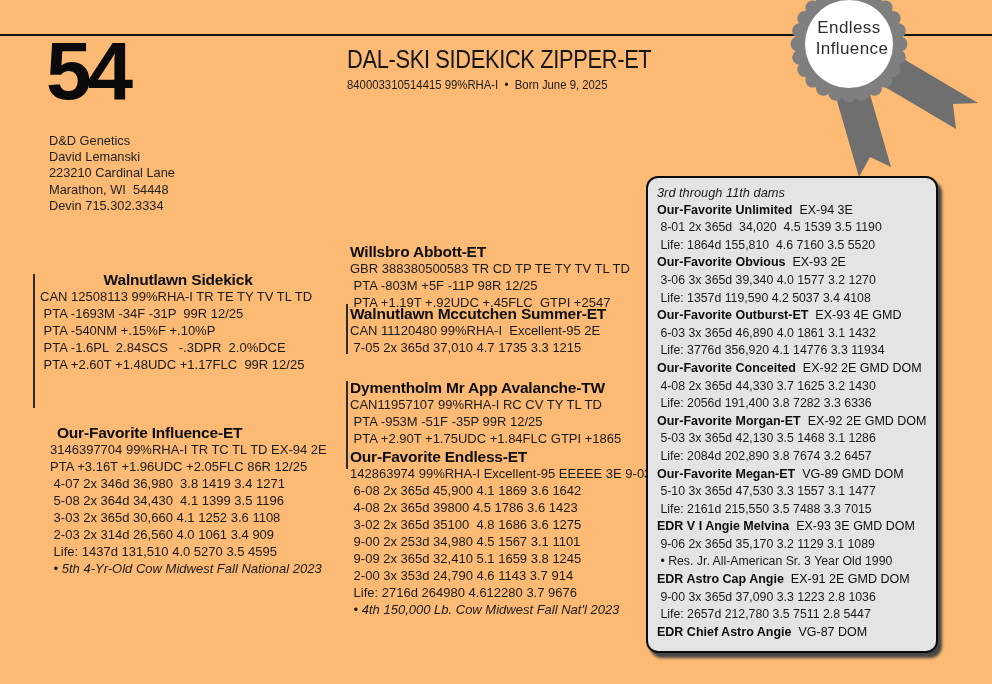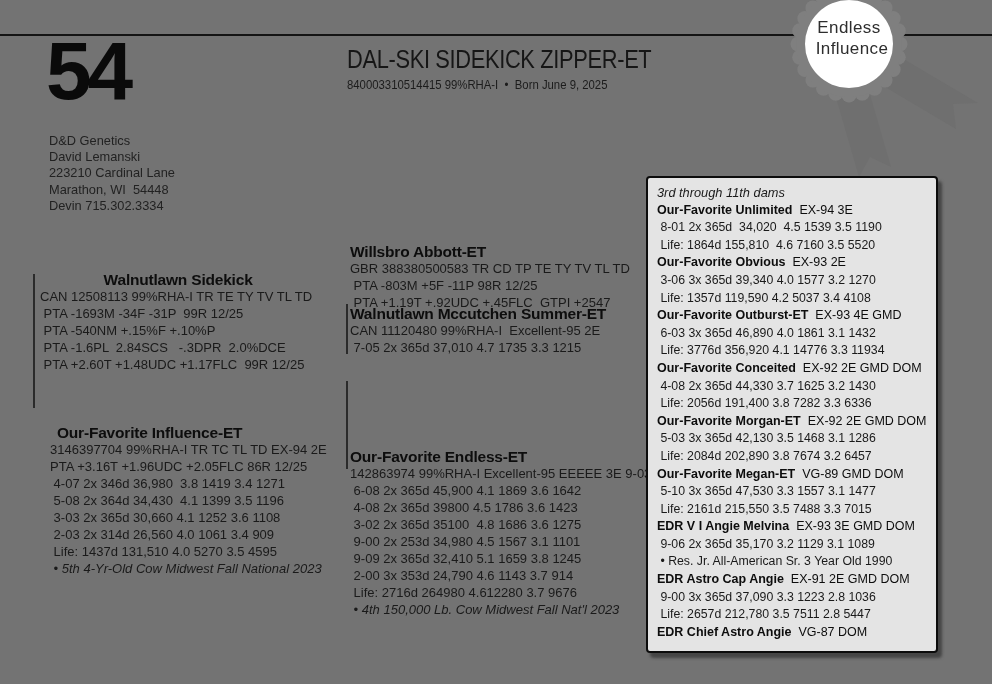--- a/index.html
+++ b/index.html
@@ -1,17 +1,17 @@
 <!DOCTYPE html>
 <html><head>
 <meta charset="utf-8">
 <style>
   html,body{margin:0;padding:0;background:#fff;}
   #page{
-    position:relative;width:992px;height:684px;background:#737373;overflow:hidden;
+    position:relative;width:992px;height:684px;background:#fdba74;overflow:hidden;
     font-family:"Liberation Sans","DejaVu Sans",sans-serif;color:#111;
   }
   .rule-top{position:absolute;left:0;top:34px;width:992px;height:2px;background:#141414;}
   .lot{position:absolute;left:46px;top:30px;font-size:82px;font-weight:700;letter-spacing:-4px;line-height:1;color:#0a0a0a;}
   .consignor{position:absolute;left:49px;top:133px;font-size:12.8px;line-height:16.2px;color:#222;}
   .consignor .line{white-space:pre;}
   .title-wrap{position:absolute;left:347px;top:44px;}
   .title{font-size:26px;font-weight:500;letter-spacing:-0.4px;color:#161616;transform:scaleX(0.84);transform-origin:left top;white-space:pre;}
   .subtitle{margin-top:3px;font-size:12.6px;color:#1c1c1c;transform:scaleX(0.9);transform-origin:left top;white-space:pre;}
   .badge{position:absolute;left:752px;top:-12px;width:240px;height:200px;}
@@ -27,21 +27,21 @@
   #blk-sire{left:40px;top:271px;}
   #blk-sire .blk-name{padding-left:4px;text-align:center;}
   #blk-dam{left:50px;top:424px;}
   #blk-dam .blk-name{padding-left:7px;}
   #blk-sire-sire{left:350px;top:243px;}
   #blk-sire-dam{left:350px;top:305px;}
   #blk-dam-sire{left:350px;top:379px;}
   #blk-dam-dam{left:350px;top:448px;}
   .dams-box{
     position:absolute;left:646px;top:176px;width:292px;height:477px;box-sizing:border-box;
-    background:#e4e4e4;border:2px solid #0c0c0c;border-radius:4px;
+    background:#e4e4e4;border:2px solid #0c0c0c;border-radius:12px;
     box-shadow:4px 5px 3px #454545;padding:6px 9px;
   }
   .dams-header{font-style:italic;font-size:12.8px;line-height:17.6px;color:#1a1a1a;white-space:pre;}
   .dam-name{font-size:12.5px;line-height:17.6px;white-space:pre;color:#0d0d0d;}
   .dam-name .nm{font-weight:700;}
   .dams-box .line{font-size:12.3px;line-height:17.6px;white-space:pre;color:#1a1a1a;}
   .dams-box .award{}
 </style>
 </head>
 <body>
@@ -139,20 +139,28 @@
   </div>
 
   <div class="blk" id="blk-sire-dam">
     <div class="blk-name">Walnutlawn Mccutchen Summer-ET</div>
     <div>
         <div class="line">CAN 11120480 99%RHA-I  Excellent-95 2E</div>
         <div class="line"> 7-05 2x 365d 37,010 4.7 1735 3.3 1215</div>
       </div>
   </div>
 
+  <div class="blk" id="blk-dam-sire">
+    <div class="blk-name">Dymentholm Mr App Avalanche-TW</div>
+    <div>
+        <div class="line">CAN11957107 99%RHA-I RC CV TY TL TD</div>
+        <div class="line"> PTA -953M -51F -35P 99R 12/25</div>
+        <div class="line"> PTA +2.90T +1.75UDC +1.84FLC GTPI +1865</div>
+      </div>
+  </div>
 
   <div class="blk" id="blk-dam-dam">
     <div class="blk-name">Our-Favorite Endless-ET</div>
     <div>
         <div class="line">142863974 99%RHA-I Excellent-95 EEEEE 3E 9-03</div>
         <div class="line"> 6-08 2x 365d 45,900 4.1 1869 3.6 1642</div>
         <div class="line"> 4-08 2x 365d 39800 4.5 1786 3.6 1423</div>
         <div class="line"> 3-02 2x 365d 35100  4.8 1686 3.6 1275</div>
         <div class="line"> 9-00 2x 253d 34,980 4.5 1567 3.1 1101</div>
         <div class="line"> 9-09 2x 365d 32,410 5.1 1659 3.8 1245</div>

